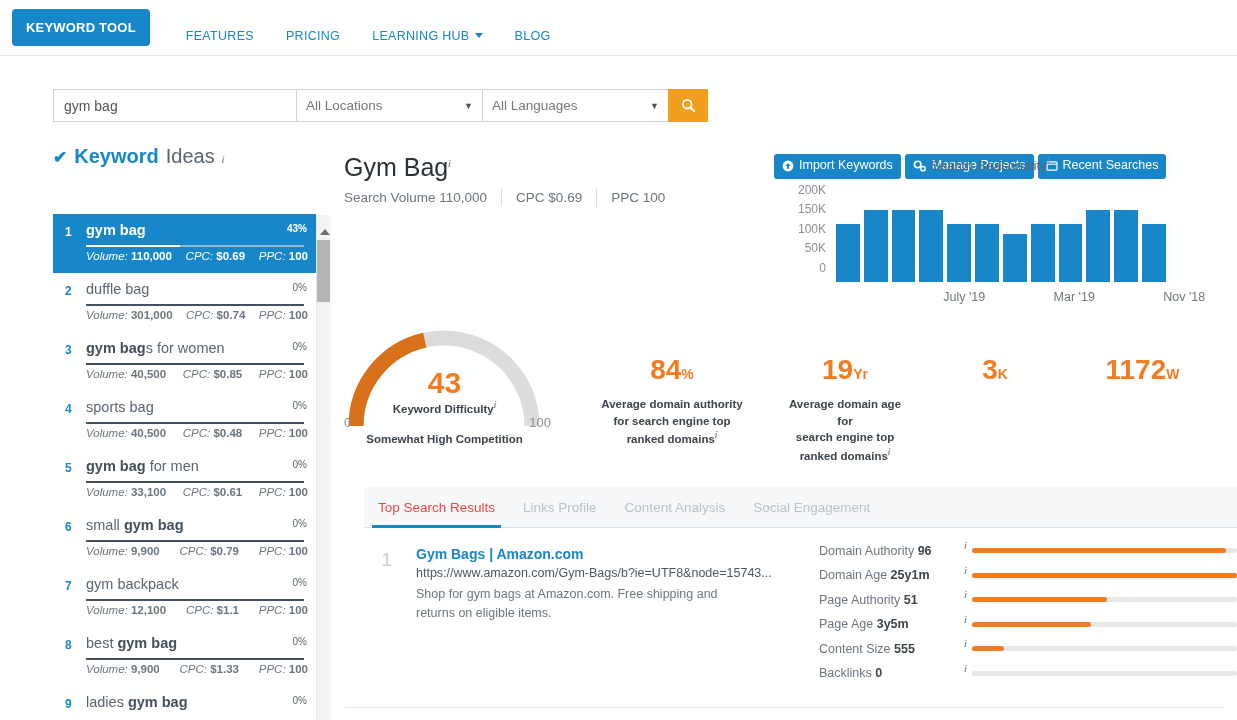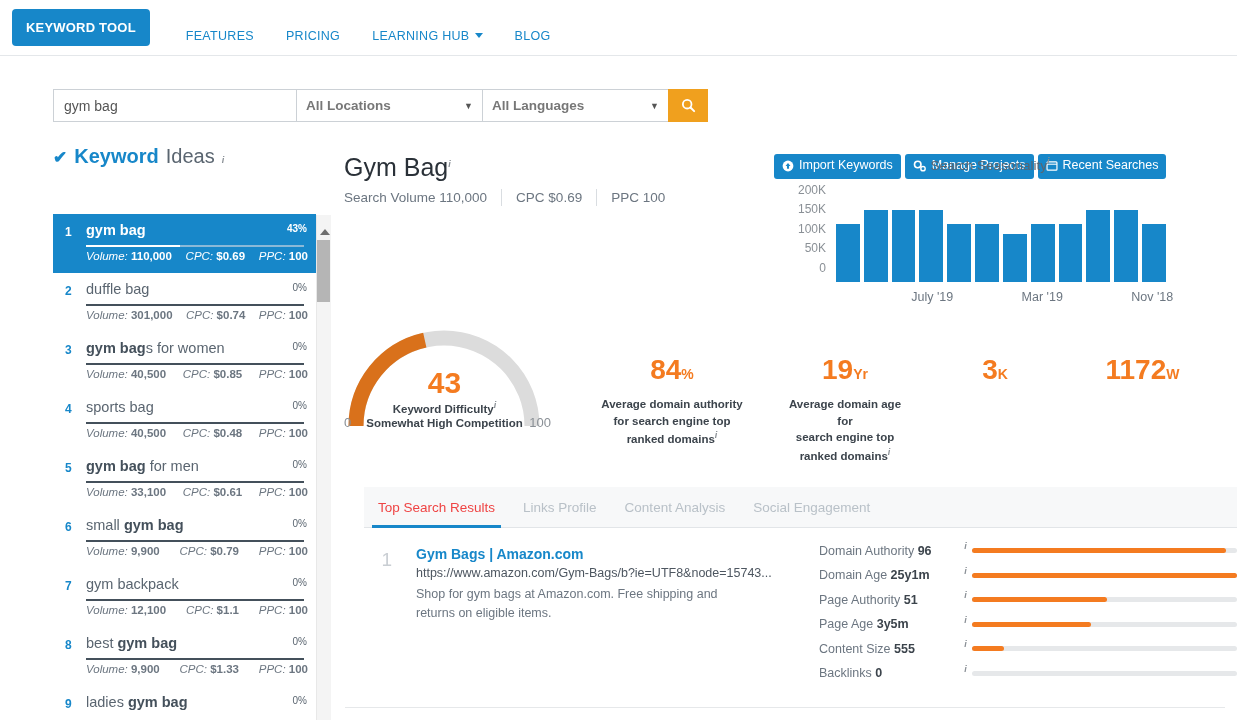--- a/index.html
+++ b/index.html
@@ -38,21 +38,21 @@
   .searchrow { position:absolute; left:0; top:57px; width:100%; height:70px; }
   .search-wrap { position:absolute; left:53px; top:32px; display:flex; height:33px; }
   .kw-input {
     width:243px; height:33px; border:1px solid #ccd1d6; border-right:none;
     padding:0 10px; font-size:14px; color:#555; outline:none;
     font-family:"Liberation Sans", sans-serif; background:#fff;
   }
   .sel-box {
     width:186px; height:33px; border:1px solid #ccd1d6; border-right:none;
     display:flex; align-items:center; justify-content:space-between;
-    padding:0 9px; font-size:13.5px; color:#777; background:#fff; cursor:pointer;font-weight:bold;
+    padding:0 9px; font-size:13.5px; color:#777; background:#fff; cursor:pointer;
   }
   .sel-caret { font-size:9px; color:#555; }
   .search-btn {
     width:40px; height:33px; background:#f0a01e; border:1px solid #f0a01e;
     display:flex; align-items:center; justify-content:center; cursor:pointer;
   }
   .search-btn svg { display:block; }
 
   .actionbtns { position:absolute; left:774px; top:97px; display:flex; gap:4px; }
   .act-btn {
@@ -122,31 +122,31 @@
   .metaline .divr { width:1px; height:17px; background:#d9dde1; padding:0; }
 
   
   .season { position:absolute; left:448px; top:5px; width:420px; height:155px; }
   .season-ttl { position:absolute; left:0; right:0; top:6px; text-align:center; font-size:13.5px; color:#5a6570; }
   .axis-lbls { position:absolute; left:0; top:33px; width:46px; text-align:right; font-size:12px; color:#8a9096; }
   .axis-lbls div { height:19.4px; line-height:14px; }
   .plot { position:absolute; left:56px; top:26px; width:330px; height:106px; display:flex; align-items:flex-end; gap:4px; }
   .plot .bar { flex:1; background:#1787c9; }
   .xlbls { position:absolute; left:56px; top:140px; width:330px; font-size:12.5px; color:#6c7681; }
-  .xlbls span { position:absolute; white-space:nowrap; }
+  .xlbls span { position:absolute; white-space:nowrap;margin-left:32px; }
 
   
   .metrics { position:absolute; left:0; top:185px; width:905px; height:150px; }
   .gauge { position:absolute; left:10px; top:0; width:205px; height:115px; }
   .gauge svg { position:absolute; left:0; top:0; }
   .gauge .gval { position:absolute; left:0; right:0; top:36px; text-align:center; font-size:30px; color:#f47b20; font-weight:bold; }
   .gauge .glbl { position:absolute; left:0; right:0; top:70px; text-align:center; font-size:11.5px; color:#3c444c; font-weight:bold; }
   .gauge .gmin { position:absolute; left:2px; top:85px; font-size:13px; color:#8a9096; }
   .gauge .gmax { position:absolute; right:-4px; top:85px; font-size:13px; color:#8a9096; }
-  .gauge .gdesc { position:absolute; left:0; right:0; top:87px; text-align:center; font-size:11.5px; color:#3c444c; font-weight:bold; }
+  .gauge .gdesc { position:absolute; left:0; right:0; top:103px; text-align:center; font-size:11.5px; color:#3c444c; font-weight:bold; }
 
   .stat { position:absolute; top:26px; text-align:center; }
   .stat .sv { font-size:28px; color:#f47b20; font-weight:bold; line-height:1; }
   .stat .sv small { font-size:14px; }
   .stat .sd { margin-top:12px; font-size:11.5px; color:#3c444c; font-weight:bold; line-height:1.45; }
 
   
   .tabs { position:absolute; left:32px; top:342px; width:873px; height:41px; background:#f7f8f9; border-bottom:1px solid #e2e5e8; display:flex; align-items:flex-end; }
   .tab { padding:0 14px 12px; font-size:13.5px; color:#b9c1c8; cursor:pointer; position:relative; }
   .tab.active { color:#ef4444; }

